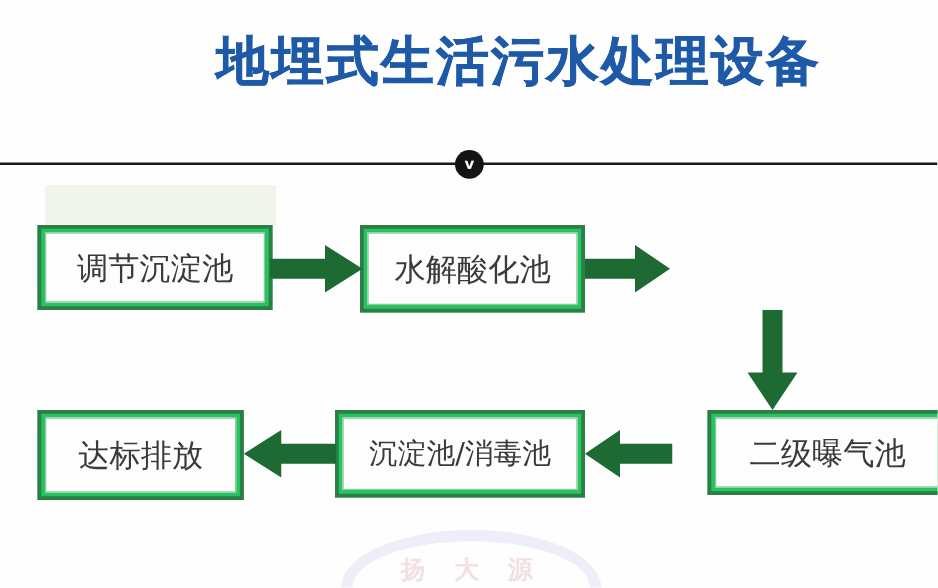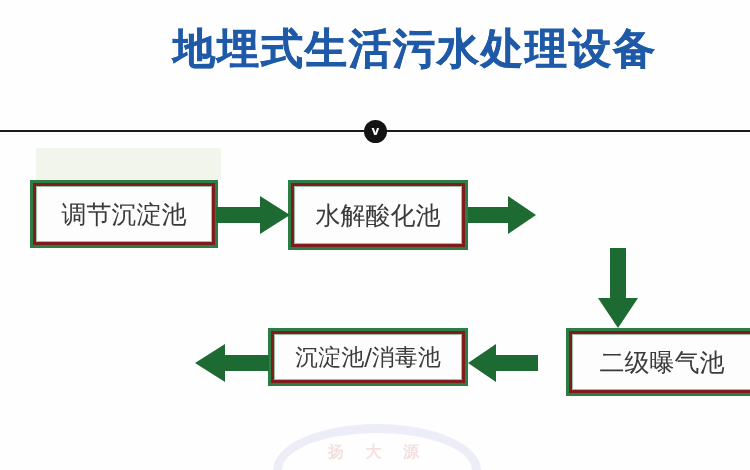--- a/index.html
+++ b/index.html
@@ -108,33 +108,33 @@
     border: 9px solid #cdd0ea;
     border-radius: 50%;
     box-sizing: border-box;
   }
   .watermark .wm-text {
     position: absolute;
     left: 0;
     top: 22px;
     width: 265px;
     text-align: center;
-    font-size: 16px;
+    font-size: 20px;
     font-weight: bold;
     letter-spacing: 8px;
     color: #e0a8a8;
     font-family: "DejaVu Sans", "Liberation Sans", sans-serif;
   }
 
   
   .node {
     position: absolute;
     box-sizing: border-box;
     border: 3px solid #2f7d46;
-    background: #7f1d1d;
+    background: #22c55e;
     padding: 3px;
   }
   .node .inner {
     box-sizing: border-box;
     width: 100%;
     height: 100%;
     border: 1px solid #9cc3a8;
     background: #fdfdfd;
     display: flex;
     align-items: center;
@@ -147,21 +147,21 @@
     line-height: 1;
     white-space: nowrap;
   }
   .node.narrow .label { font-size: 23px; }
 
   
   #node-1 { left: 30px;  top: 180px; width: 188px; height: 68px; }
   #node-2 { left: 288px; top: 180px; width: 180px; height: 70px; }
   #node-3 { left: 538px; top: 180px; width: 192px; height: 68px; }
   #node-4 { left: 538px; top: 328px; width: 192px; height: 68px; margin-left: 28px; }
-  #node-5 { left: 268px; top: 328px; width: 200px; height: 58px; }
+  #node-5 { left: 268px; top: 328px; width: 200px; height: 70px; }
   #node-6 { left: 30px;  top: 328px; width: 165px; height: 72px; }
 
   
   .arrow {
     position: absolute;
   }
   .arrow svg { display: block; }
 
   #arrow-1 { left: 216px; top: 196px; }
   #arrow-2 { left: 468px; top: 196px; }
@@ -208,20 +208,25 @@
       <span class="label">二级曝气池</span>
     </div>
   </div>
 
   <div class="node narrow" id="node-5">
     <div class="inner">
       <span class="label">沉淀池/消毒池</span>
     </div>
   </div>
 
+  <div class="node" id="node-6">
+    <div class="inner">
+      <span class="label">达标排放</span>
+    </div>
+  </div>
 
   <div class="arrow" id="arrow-1">
     <svg width="74" height="38" viewBox="0 0 74 38">
       <polygon points="0,11 44,11 44,0 74,19 44,38 44,27 0,27" fill="#1d6b32"></polygon>
     </svg>
   </div>
 
   <div class="arrow" id="arrow-2">
     <svg width="68" height="38" viewBox="0 0 68 38">
       <polygon points="0,11 40,11 40,0 68,19 40,38 40,27 0,27" fill="#1d6b32"></polygon>

